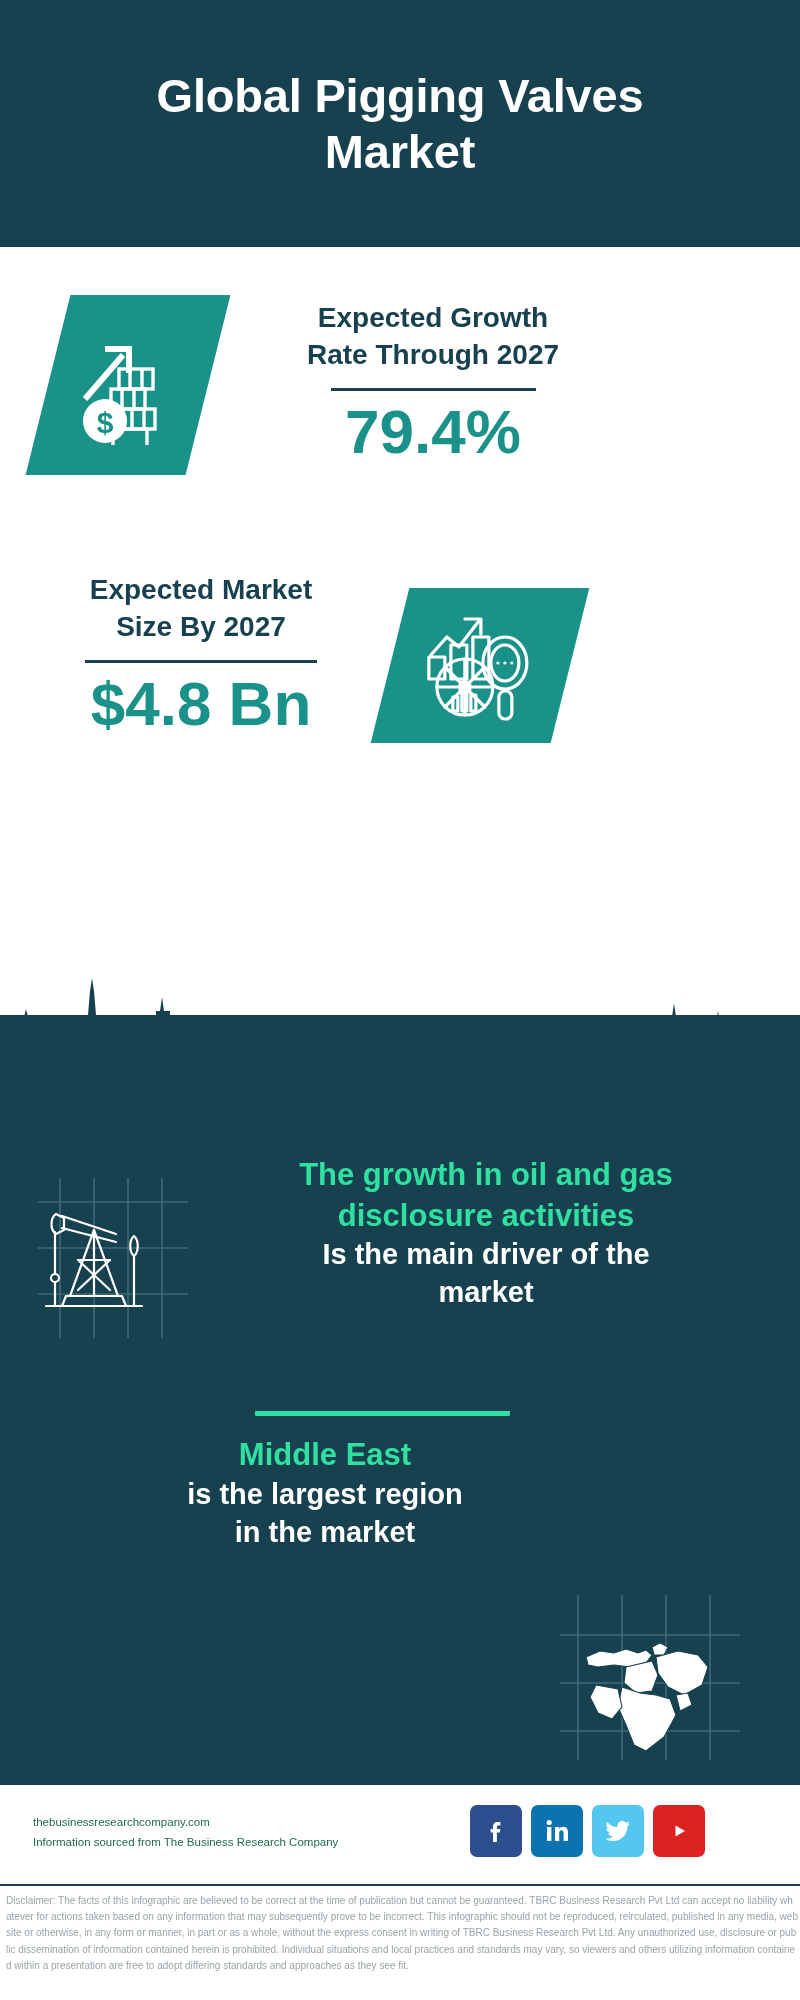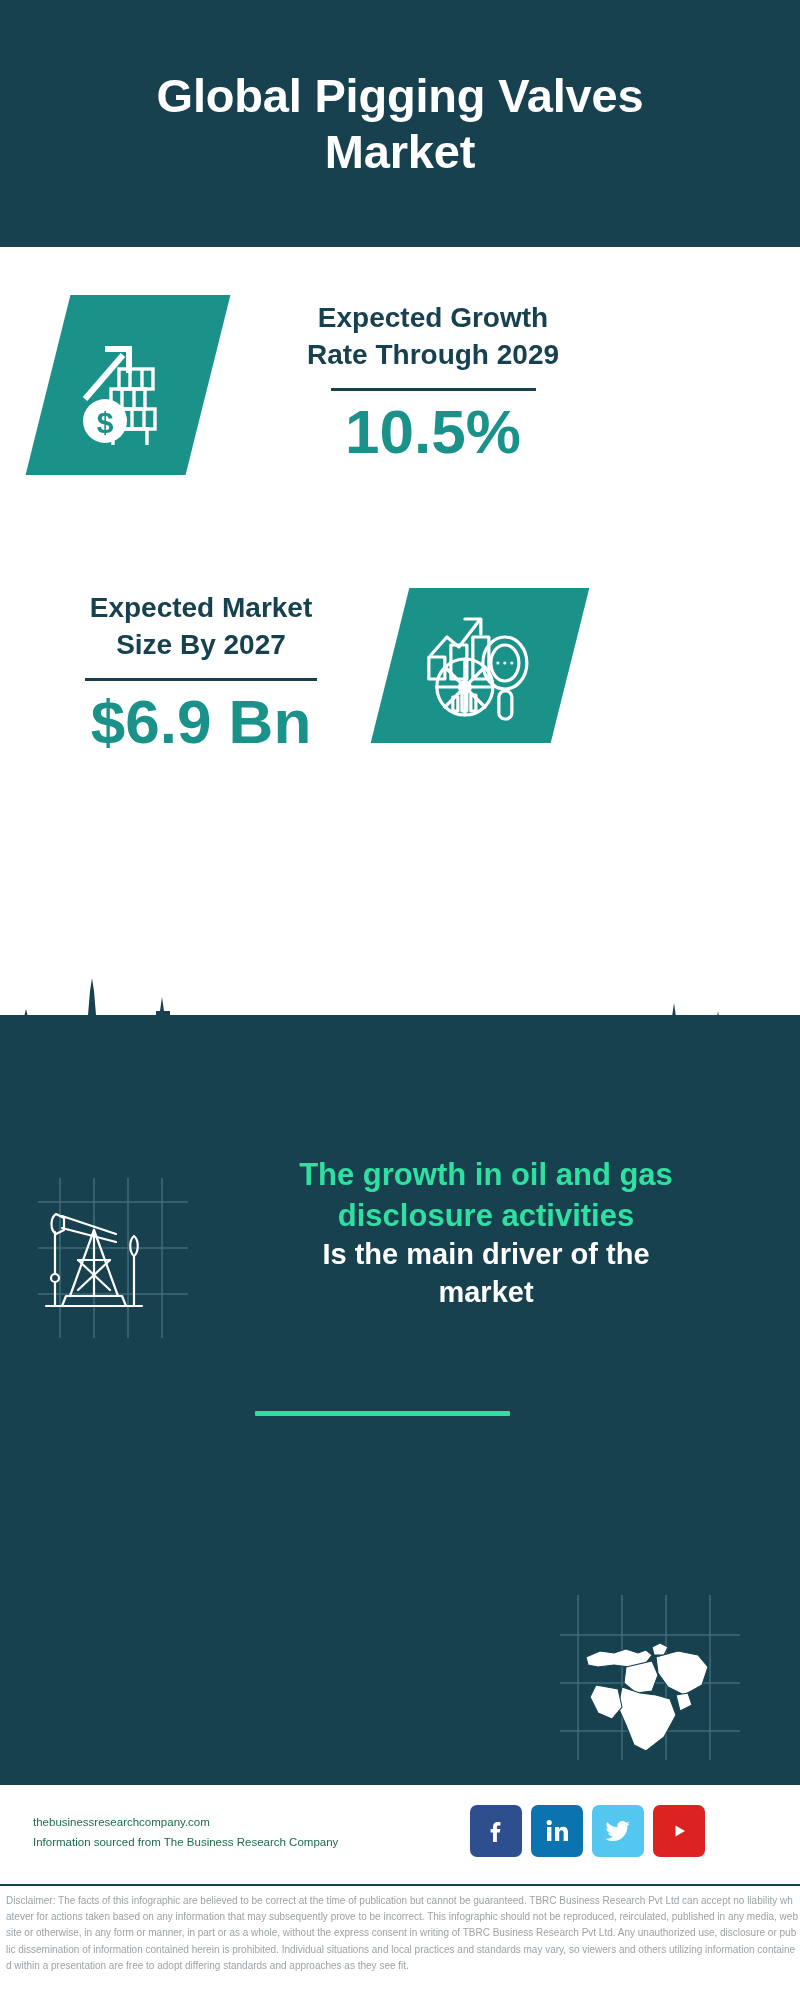--- a/index.html
+++ b/index.html
@@ -60,21 +60,21 @@
   .stat-value {
     color:#1a9189;
     font-size:62px;
     font-weight:bold;
     line-height:1.05;
   }
 
   .stat1-text { left:268px; top:300px; width:330px; }
   .stat1-text .stat-rule { width:205px; }
 
-  .stat2-text { left:36px; top:590px; width:330px; }
+  .stat2-text { left:36px; top:572px; width:330px; }
   .stat2-text .stat-rule { width:232px; }
 
   
   .dark-zone {
     position:absolute; left:0; top:1015px; width:800px; height:770px;
     background:#17414f;
   }
   .skyline {
     position:absolute; left:0; top:975px; width:800px; height:120px;
     display:block;
@@ -171,30 +171,30 @@
         <rect x="40" y="104" width="34" height="18"></rect>
       </g>
 
       <circle cx="32" cy="96" r="22" fill="#fff"></circle>
       <text x="32" y="108" font-family="Liberation Sans, sans-serif" font-size="30" font-weight="bold" fill="#1a9189" text-anchor="middle">$</text>
     </svg>
   </div>
 
   <div class="stat-text stat1-text">
     <div class="stat-label">Expected Growth
-Rate Through 2029</div>
+Rate Through 2027</div>
     <div class="stat-rule"></div>
-    <div class="stat-value">10.5%</div>
+    <div class="stat-value">79.4%</div>
   </div>
 
   <div class="stat-text stat2-text">
     <div class="stat-label">Expected Market
 Size By 2027</div>
     <div class="stat-rule"></div>
-    <div class="stat-value">$6.9 Bn</div>
+    <div class="stat-value">$4.8 Bn</div>
   </div>
 
   <div class="para stat2-icon">
     <svg width="118" height="118" viewBox="0 0 118 118" fill="none" stroke="#fff" stroke-width="3.2" stroke-linecap="round" stroke-linejoin="round">
 
       <polyline points="10,48 26,30 38,40 58,14" fill="none"></polyline>
       <polyline points="44,12 60,12 60,27" fill="none"></polyline>
 
       <rect x="8" y="50" width="16" height="22"></rect>
       <rect x="30" y="38" width="16" height="34"></rect>
@@ -272,20 +272,25 @@
 
   <div class="driver-block">
     <div class="hl">The growth in oil and gas
 disclosure activities</div>
     <div class="sub">Is the main driver of the
 market</div>
   </div>
 
   <div class="divider"></div>
 
+  <div class="region-block">
+    <div class="hl">Middle East</div>
+    <div class="sub">is the largest region
+in the market</div>
+  </div>
 
   <div class="grid-card" style="left:560px; top:1595px;">
     <svg width="180" height="165" viewBox="0 0 180 165">
       <g stroke="#3d6b78" stroke-width="1.6">
         <line x1="18" y1="0" x2="18" y2="165"></line>
         <line x1="62" y1="0" x2="62" y2="165"></line>
         <line x1="106" y1="0" x2="106" y2="165"></line>
         <line x1="150" y1="0" x2="150" y2="165"></line>
         <line x1="0" y1="40" x2="180" y2="40"></line>
         <line x1="0" y1="88" x2="180" y2="88"></line>

